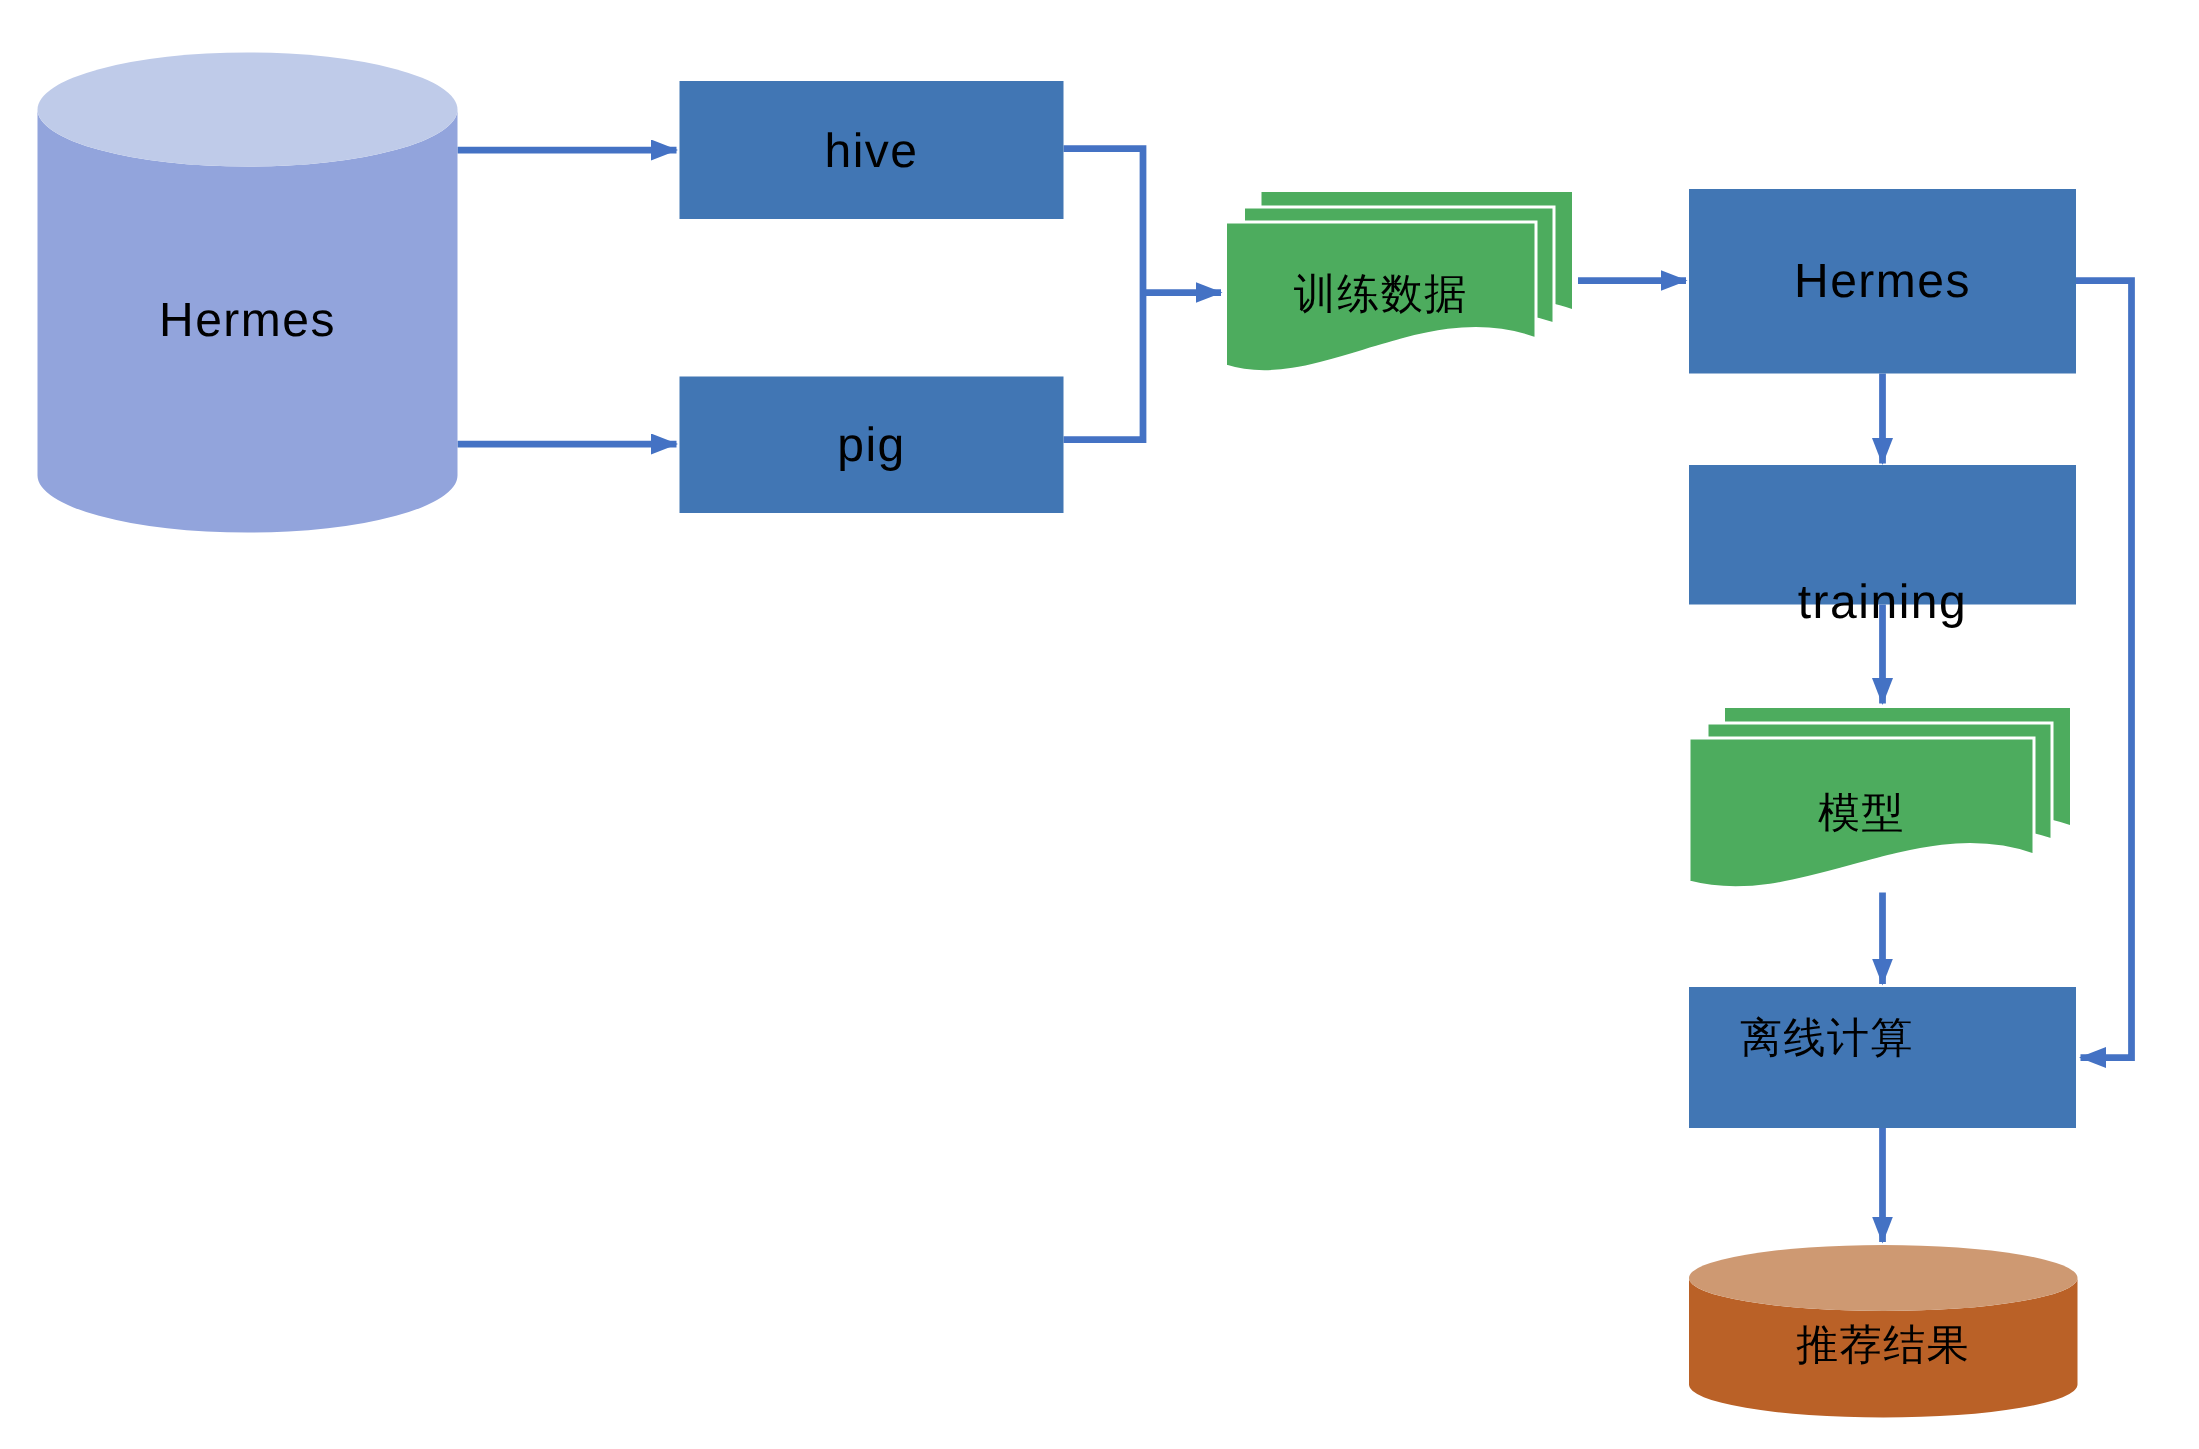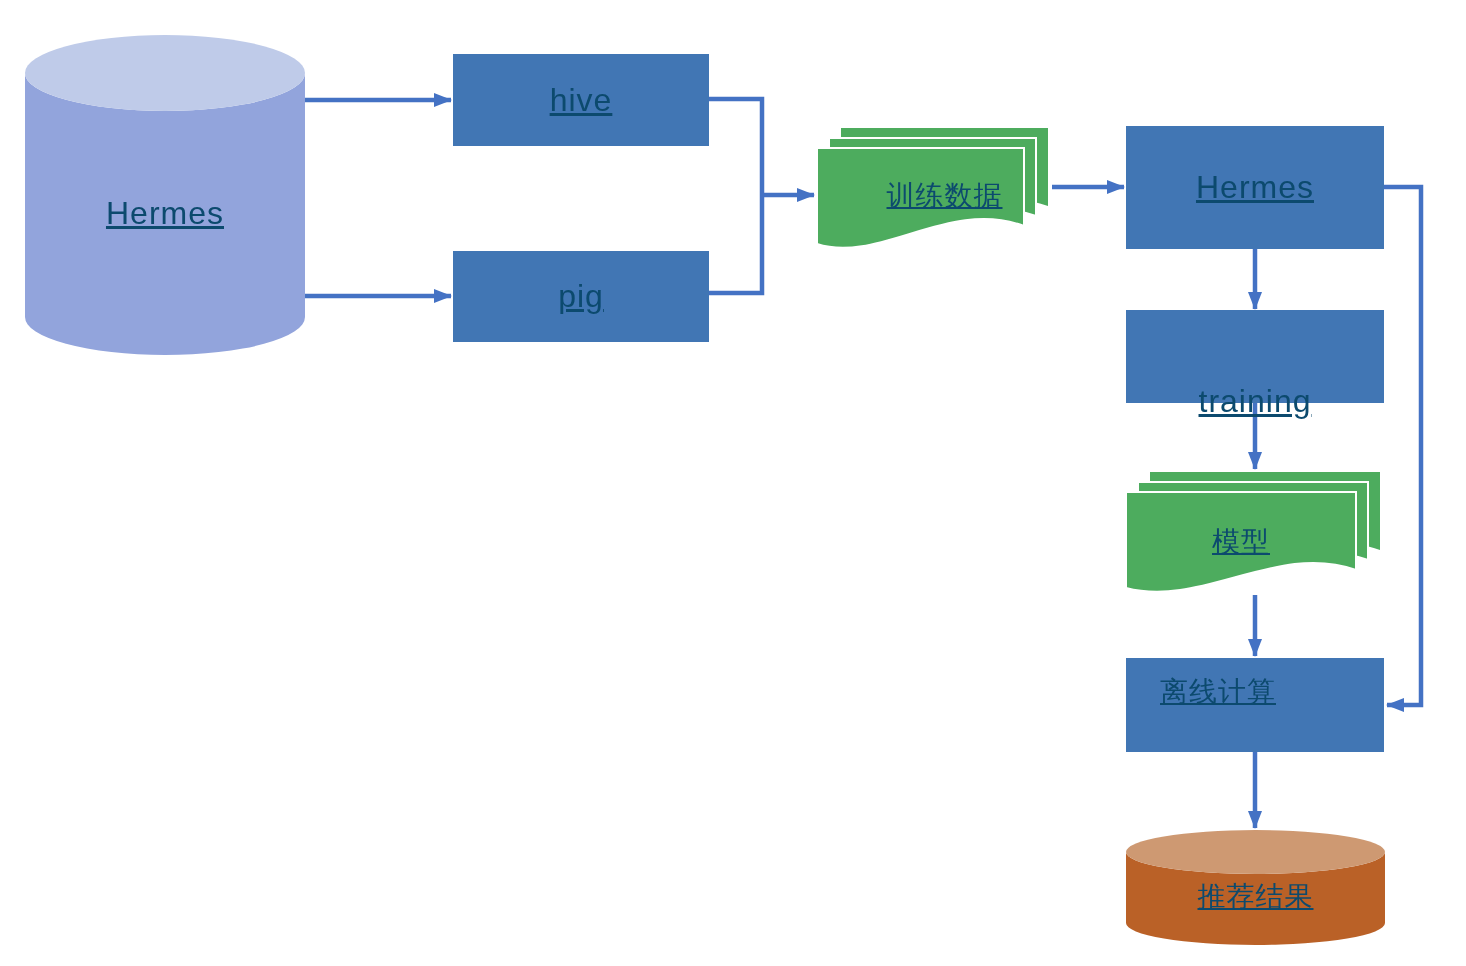--- a/index.html
+++ b/index.html
@@ -7,26 +7,25 @@
     position:relative;
     width:1466px;height:966px;
     background:#ffffff;
     font-family:"Liberation Sans","DejaVu Sans",sans-serif;
     overflow:hidden;
   }
   .diagram-svg{position:absolute;left:0;top:0;width:1466px;height:966px;}
   .node-label{
     position:absolute;
     display:flex;align-items:center;justify-content:center;
-    color:#0c4a6e;
+    color:#000000;
     text-align:center;
     letter-spacing:1px;
     user-select:none;
     z-index:2;
-    text-decoration:underline;
   }
   .latin{font-size:32px;font-weight:400;}
   .cjk{font-size:28px;font-weight:400;}
 </style>
 </head>
 <body>
 
 <div class="canvas">
 
   <svg class="diagram-svg" viewBox="0 0 1466 966">
@@ -81,21 +80,21 @@
       <ellipse cx="1255.5" cy="852" rx="129.5" ry="22" fill="#CE9972"></ellipse>
     </g>
   </svg>
 
   <div class="node-label latin" style="left:25px;top:183px;width:280px;height:60px;">Hermes</div>
 
   <div class="node-label latin" style="left:453px;top:54px;width:256px;height:92px;">hive</div>
 
   <div class="node-label latin" style="left:453px;top:251px;width:256px;height:91px;">pig</div>
 
-  <div class="node-label cjk" style="left:841px;top:148px;width:207px;height:96px;">训练数据</div>
+  <div class="node-label cjk" style="left:817px;top:148px;width:207px;height:96px;">训练数据</div>
 
   <div class="node-label latin" style="left:1126px;top:126px;width:258px;height:123px;">Hermes</div>
 
   <div class="node-label latin" style="left:1126px;top:310px;width:258px;height:93px;margin-top:45px;">training</div>
 
   <div class="node-label cjk" style="left:1126px;top:494px;width:230px;height:96px;">模型</div>
 
   <div class="node-label cjk" style="left:1089px;top:658px;width:258px;height:68px;">离线计算</div>
 
   <div class="node-label cjk" style="left:1126px;top:860px;width:259px;height:74px;">推荐结果</div>

